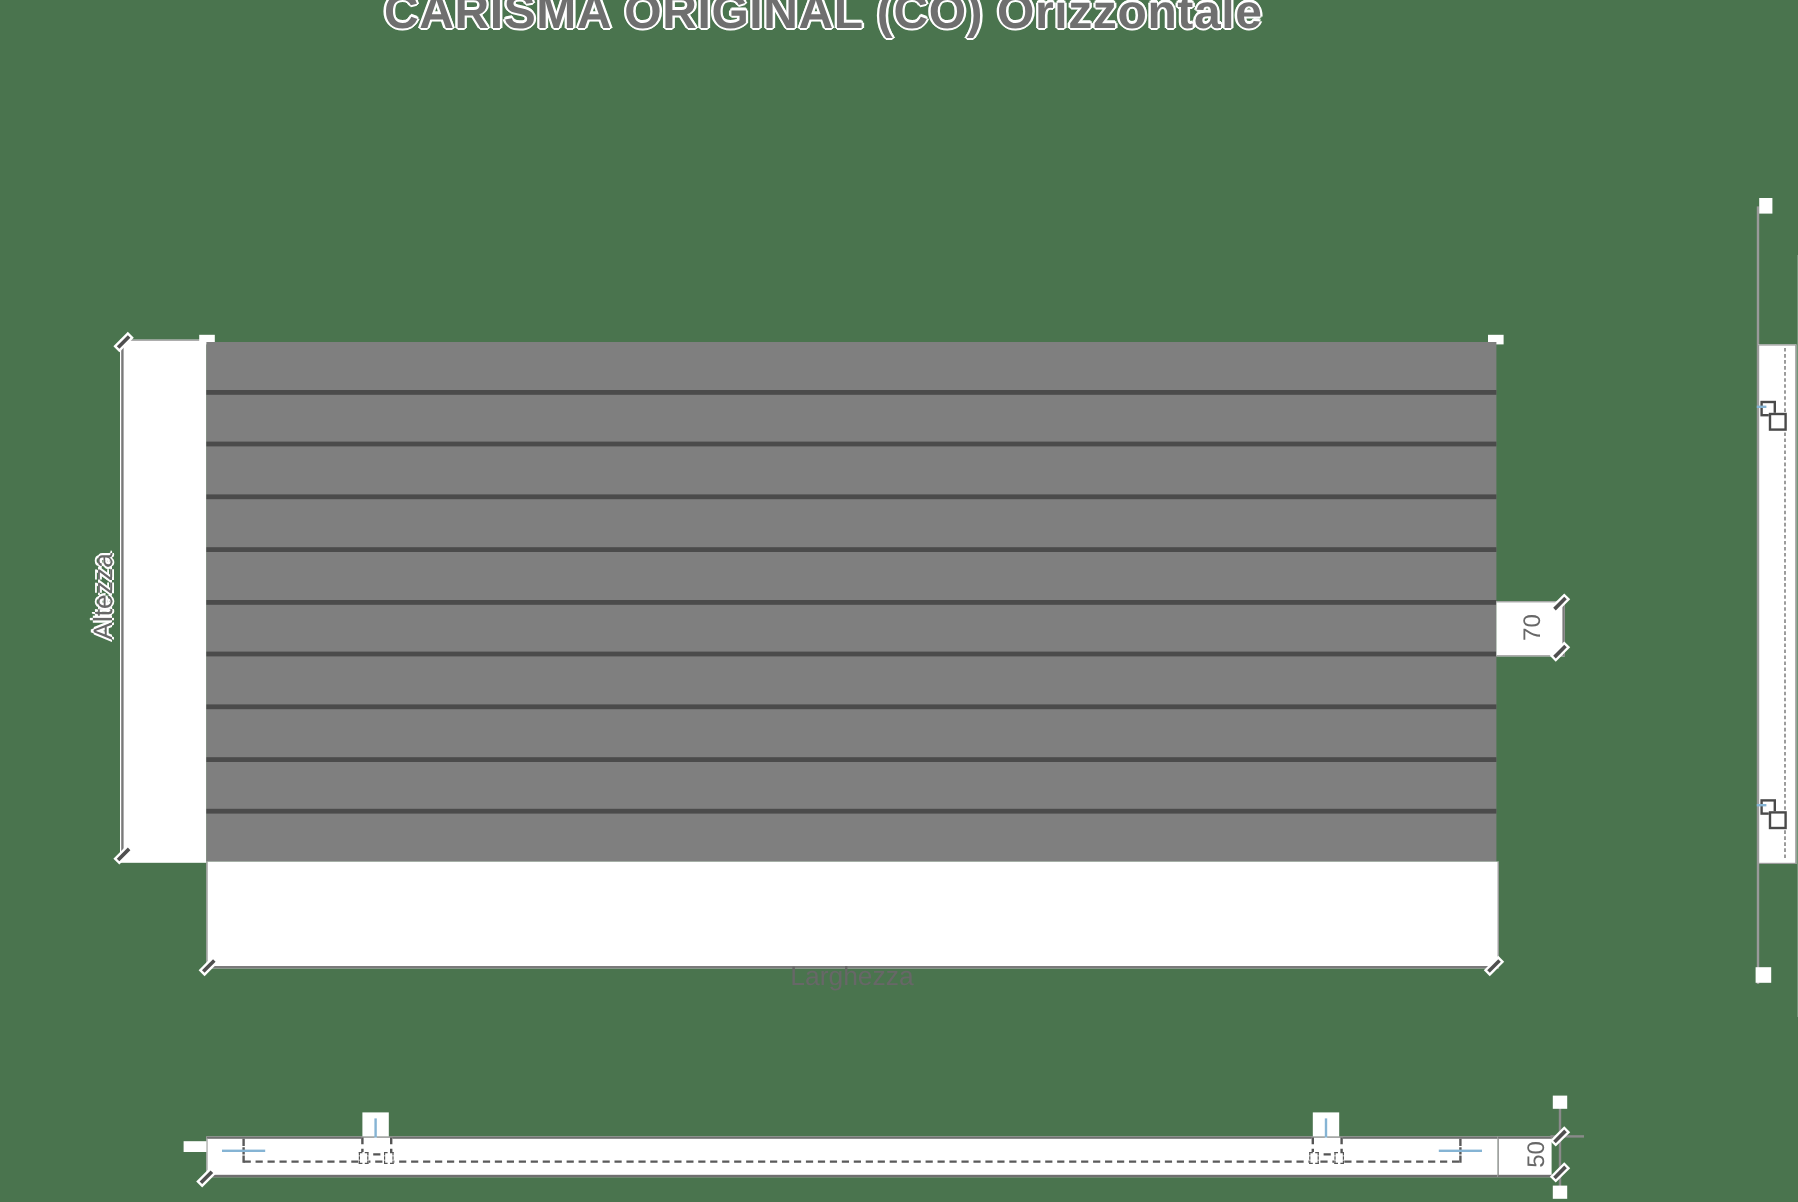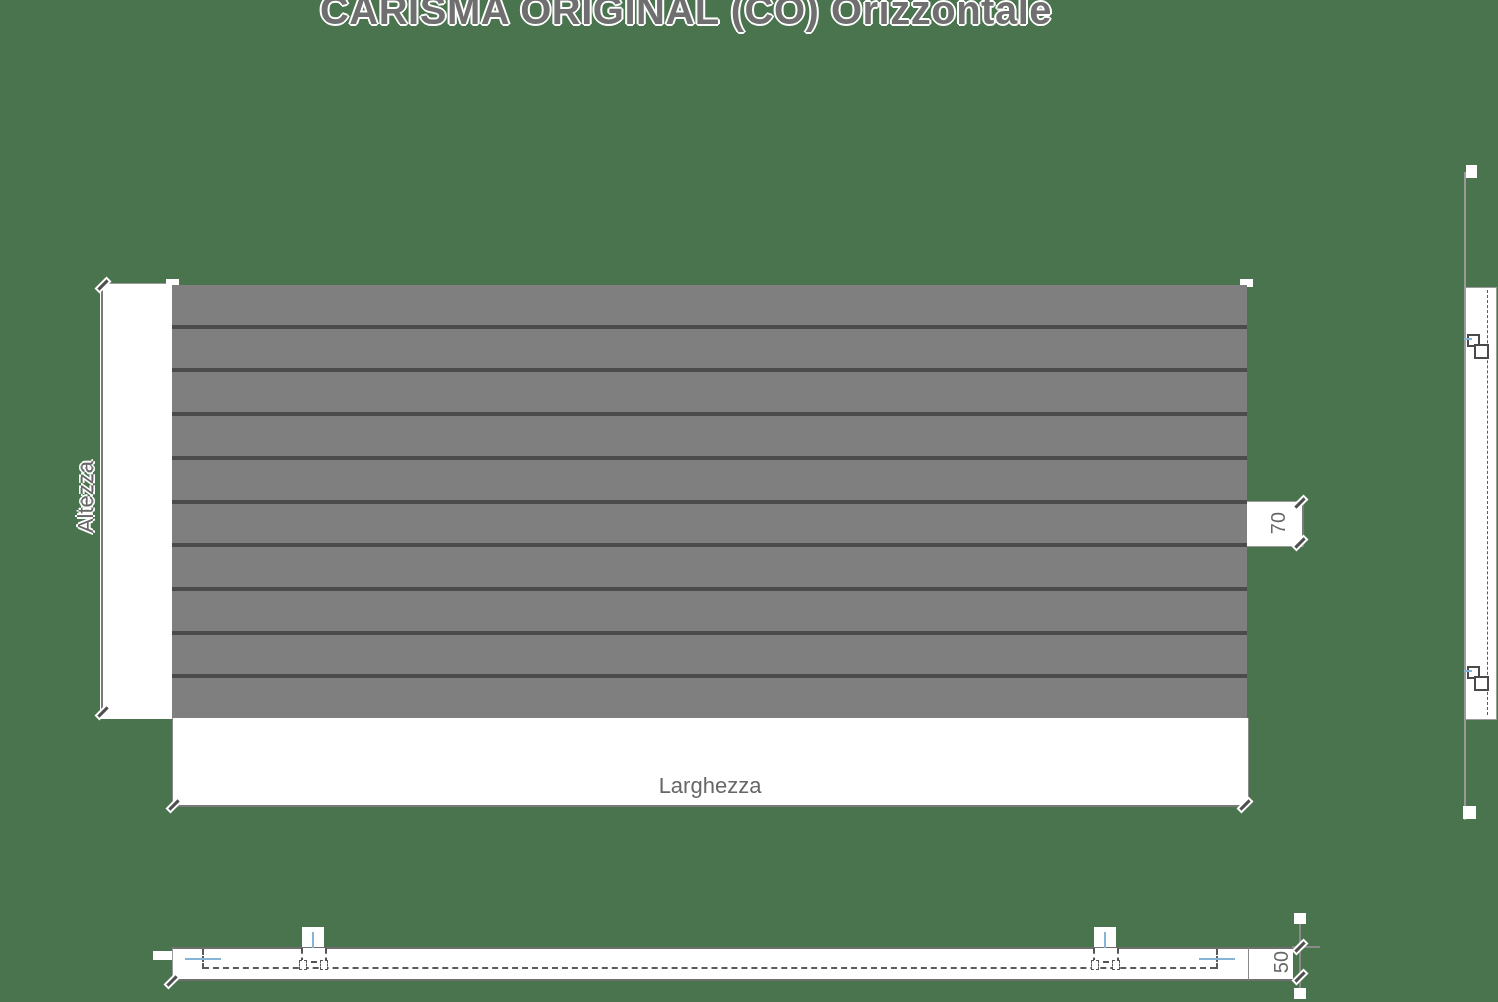--- a/index.html
+++ b/index.html
@@ -25,21 +25,21 @@
   
   .alt-band{left:100px;top:283px;width:72px;height:435px;border-top:1px solid #9a9a9a;}
   .alt-dimline{left:101px;top:283px;width:2px;height:430px;background:#7a7a7a;}
   .alt-label{left:86px;top:497px;font-size:22px;}
   .panel{left:172px;top:285px;width:1075px;height:433px;background:#7f7f7f;
          display:flex;flex-direction:column;}
   .slat{flex:1;border-bottom:4px solid #4b4b4b;}
   .slat:last-child{border-bottom:none;}
   .larg-band{left:172px;top:718px;width:1075px;height:87px;
              border-left:1px solid #8a8a8a;border-right:1px solid #8a8a8a;border-bottom:2px solid #7a7a7a;}
-  .larg-label{left:710px;top:786px;font-size:22px;}
+  .larg-label{left:710px;top:814px;font-size:22px;}
 
   
   .pitch-box{left:1247px;top:501px;width:55px;height:44px;
              border-top:1px solid #9a9a9a;border-bottom:1px solid #9a9a9a;border-right:2px solid #7a7a7a;}
   .pitch-label{left:1278px;top:523px;font-size:20px;}
 
   
   .side-dimline{left:1464px;top:172px;width:2px;height:648px;background:#9a9a9a;}
   .side-strip{left:1465px;top:287px;width:30px;height:431px;background:#fff;border:1px solid #9c9c9c;}
   .side-dash{left:1487px;top:290px;width:0;height:425px;border-left:1px dashed #5a5a5a;}

